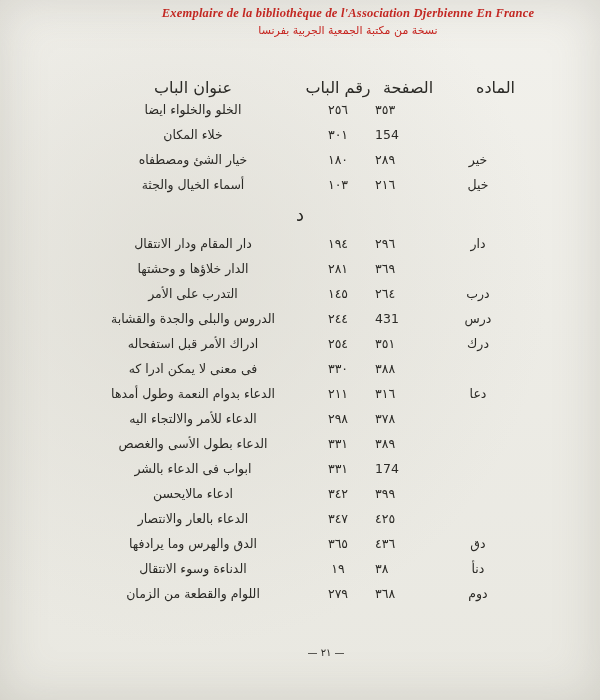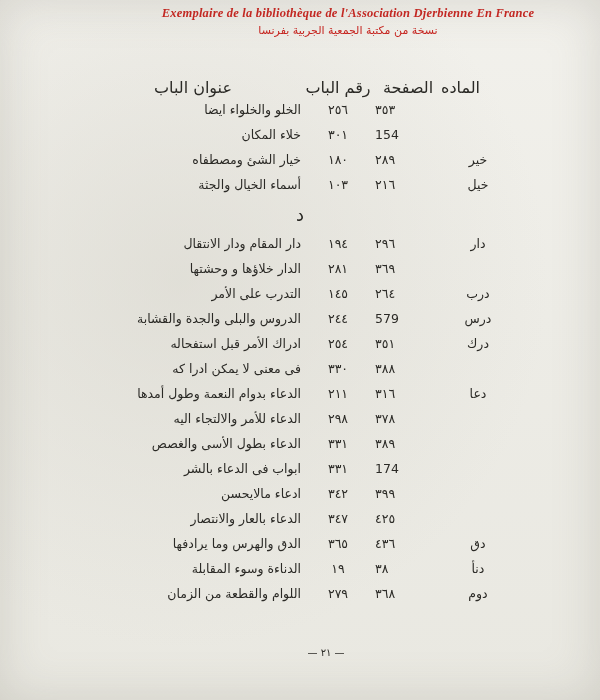--- a/index.html
+++ b/index.html
@@ -90,32 +90,32 @@
   col.c-raqm  { width: 74px; }
   col.c-unwan { width: 216px; }
 
   .hrow td, .hrow th {
     font-size: 16px;
     padding-bottom: 11px;
     color: #2b2a26;
     text-align: center;
   }
   .hrow .h-unwan { text-align: center; }
-  .hrow .h-mada  { text-align: left; }
+  .hrow .h-mada  { text-align: right; }
 
   .row td {
     height: 25px;
     font-size: 12.5px;
     line-height: 25px;
     white-space: nowrap;
   }
   td.mada  { text-align: center; letter-spacing: 0.5px; }
   td.safha { text-align: left; }
   td.raqm  { text-align: center; }
-  td.unwan { text-align: right; padding-left: 2px; }
+  td.unwan { text-align: center; padding-left: 2px; }
 
   .sep-row td {
     height: 34px;
     text-align: center;
     font-size: 17px;
     padding-top: 3px;
   }
   .sep-letter {
     font-family: "DejaVu Sans", sans-serif;
     font-size: 18px;
@@ -202,21 +202,21 @@
             <td class="unwan">الدار خلاؤها و وحشتها</td>
           </tr>
           <tr class="row">
             <td class="mada">درب</td>
             <td class="safha">٢٦٤</td>
             <td class="raqm">١٤٥</td>
             <td class="unwan">التدرب على الأمر</td>
           </tr>
           <tr class="row">
             <td class="mada">درس</td>
-            <td class="safha">579</td>
+            <td class="safha">431</td>
             <td class="raqm">٢٤٤</td>
             <td class="unwan">الدروس والبلى والجدة والقشابة</td>
           </tr>
           <tr class="row">
             <td class="mada">درك</td>
             <td class="safha">٣٥١</td>
             <td class="raqm">٢٥٤</td>
             <td class="unwan">ادراك الأمر قبل استفحاله</td>
           </tr>
           <tr class="row">
@@ -264,21 +264,21 @@
           <tr class="row">
             <td class="mada">دق</td>
             <td class="safha">٤٣٦</td>
             <td class="raqm">٣٦٥</td>
             <td class="unwan">الدق والهرس وما يرادفها</td>
           </tr>
           <tr class="row">
             <td class="mada">دنأ</td>
             <td class="safha">٣٨</td>
             <td class="raqm">١٩</td>
-            <td class="unwan">الدناءة وسوء المقابلة</td>
+            <td class="unwan">الدناءة وسوء الانتقال</td>
           </tr>
           <tr class="row">
             <td class="mada">دوم</td>
             <td class="safha">٣٦٨</td>
             <td class="raqm">٢٧٩</td>
             <td class="unwan">اللوام والقطعة من الزمان</td>
           </tr>
         </tbody>
     </table>
   </div>

